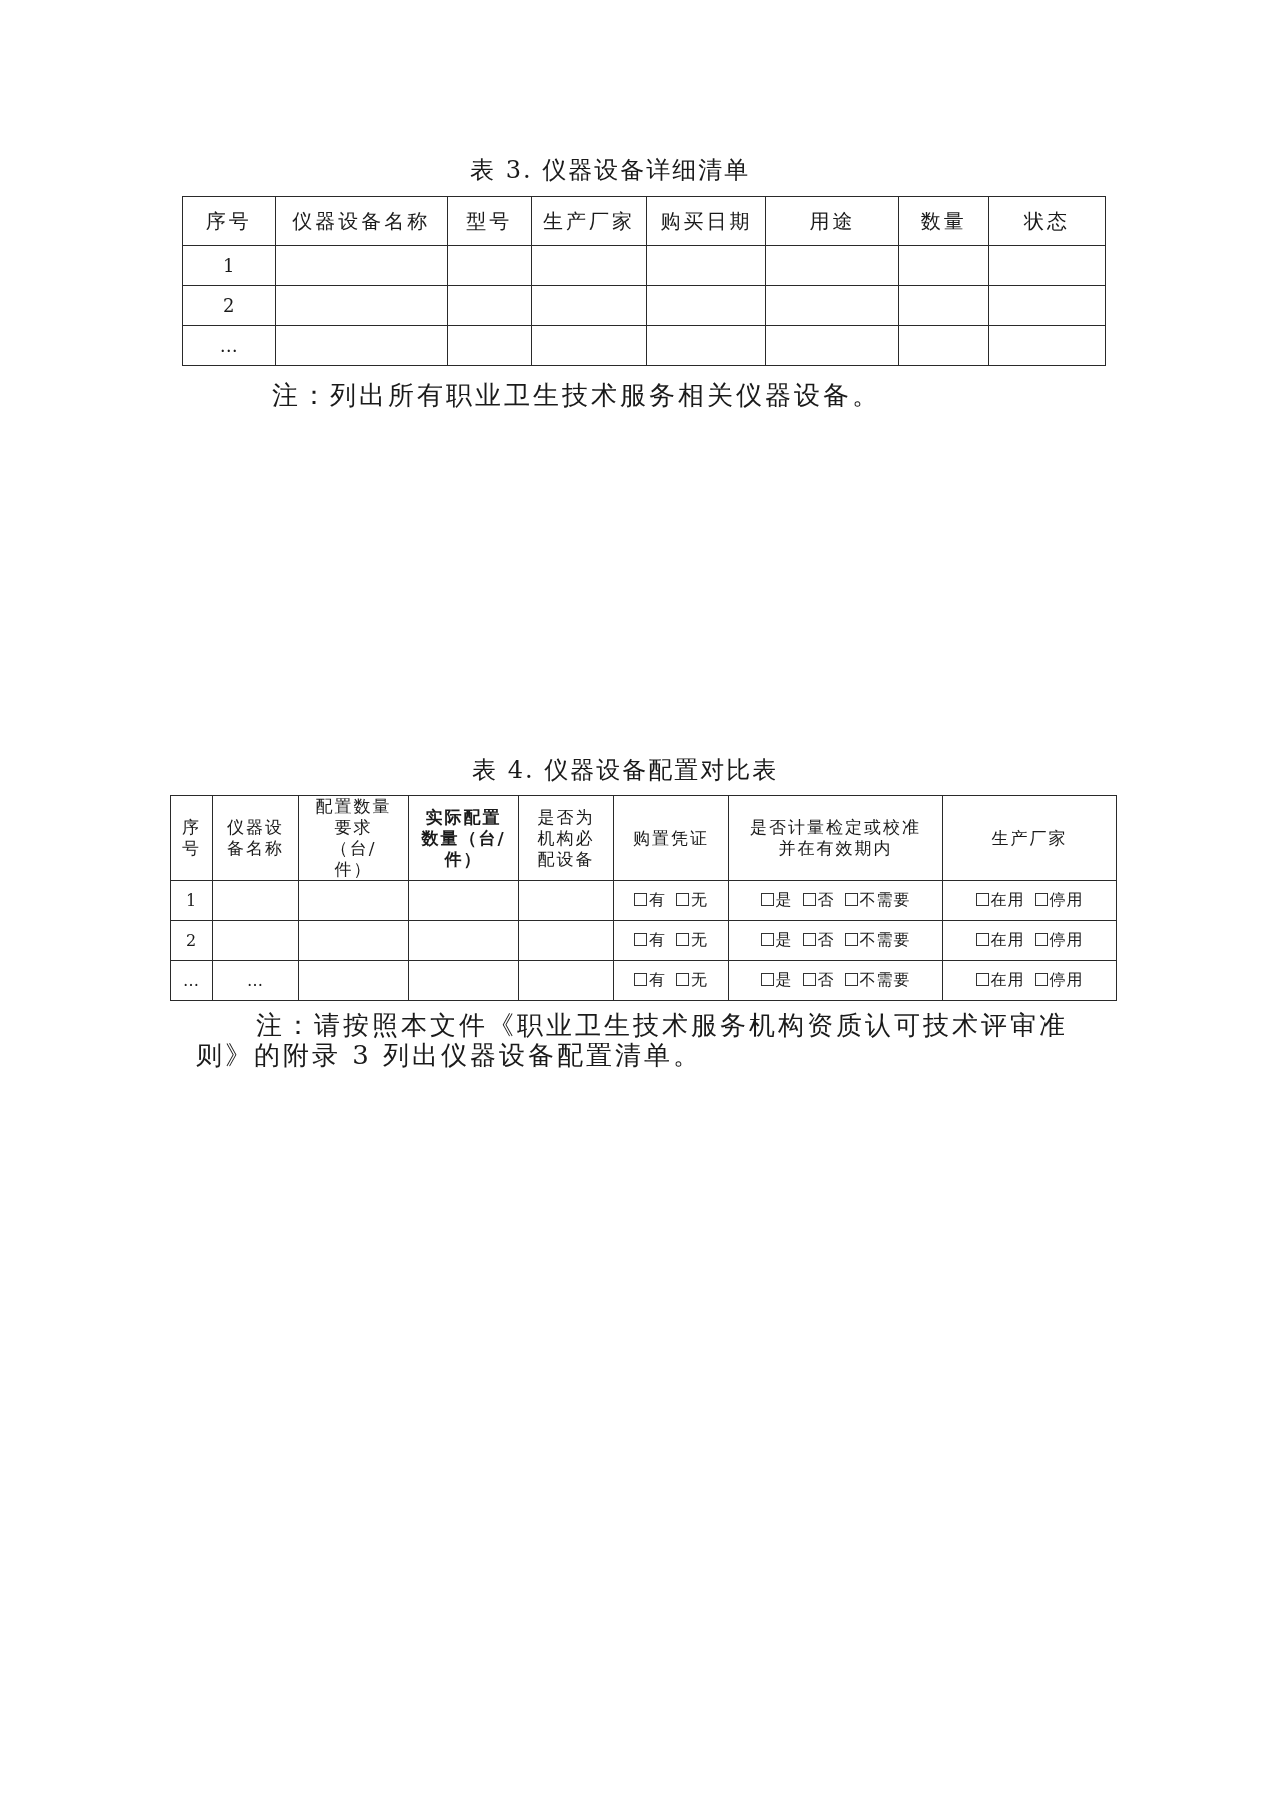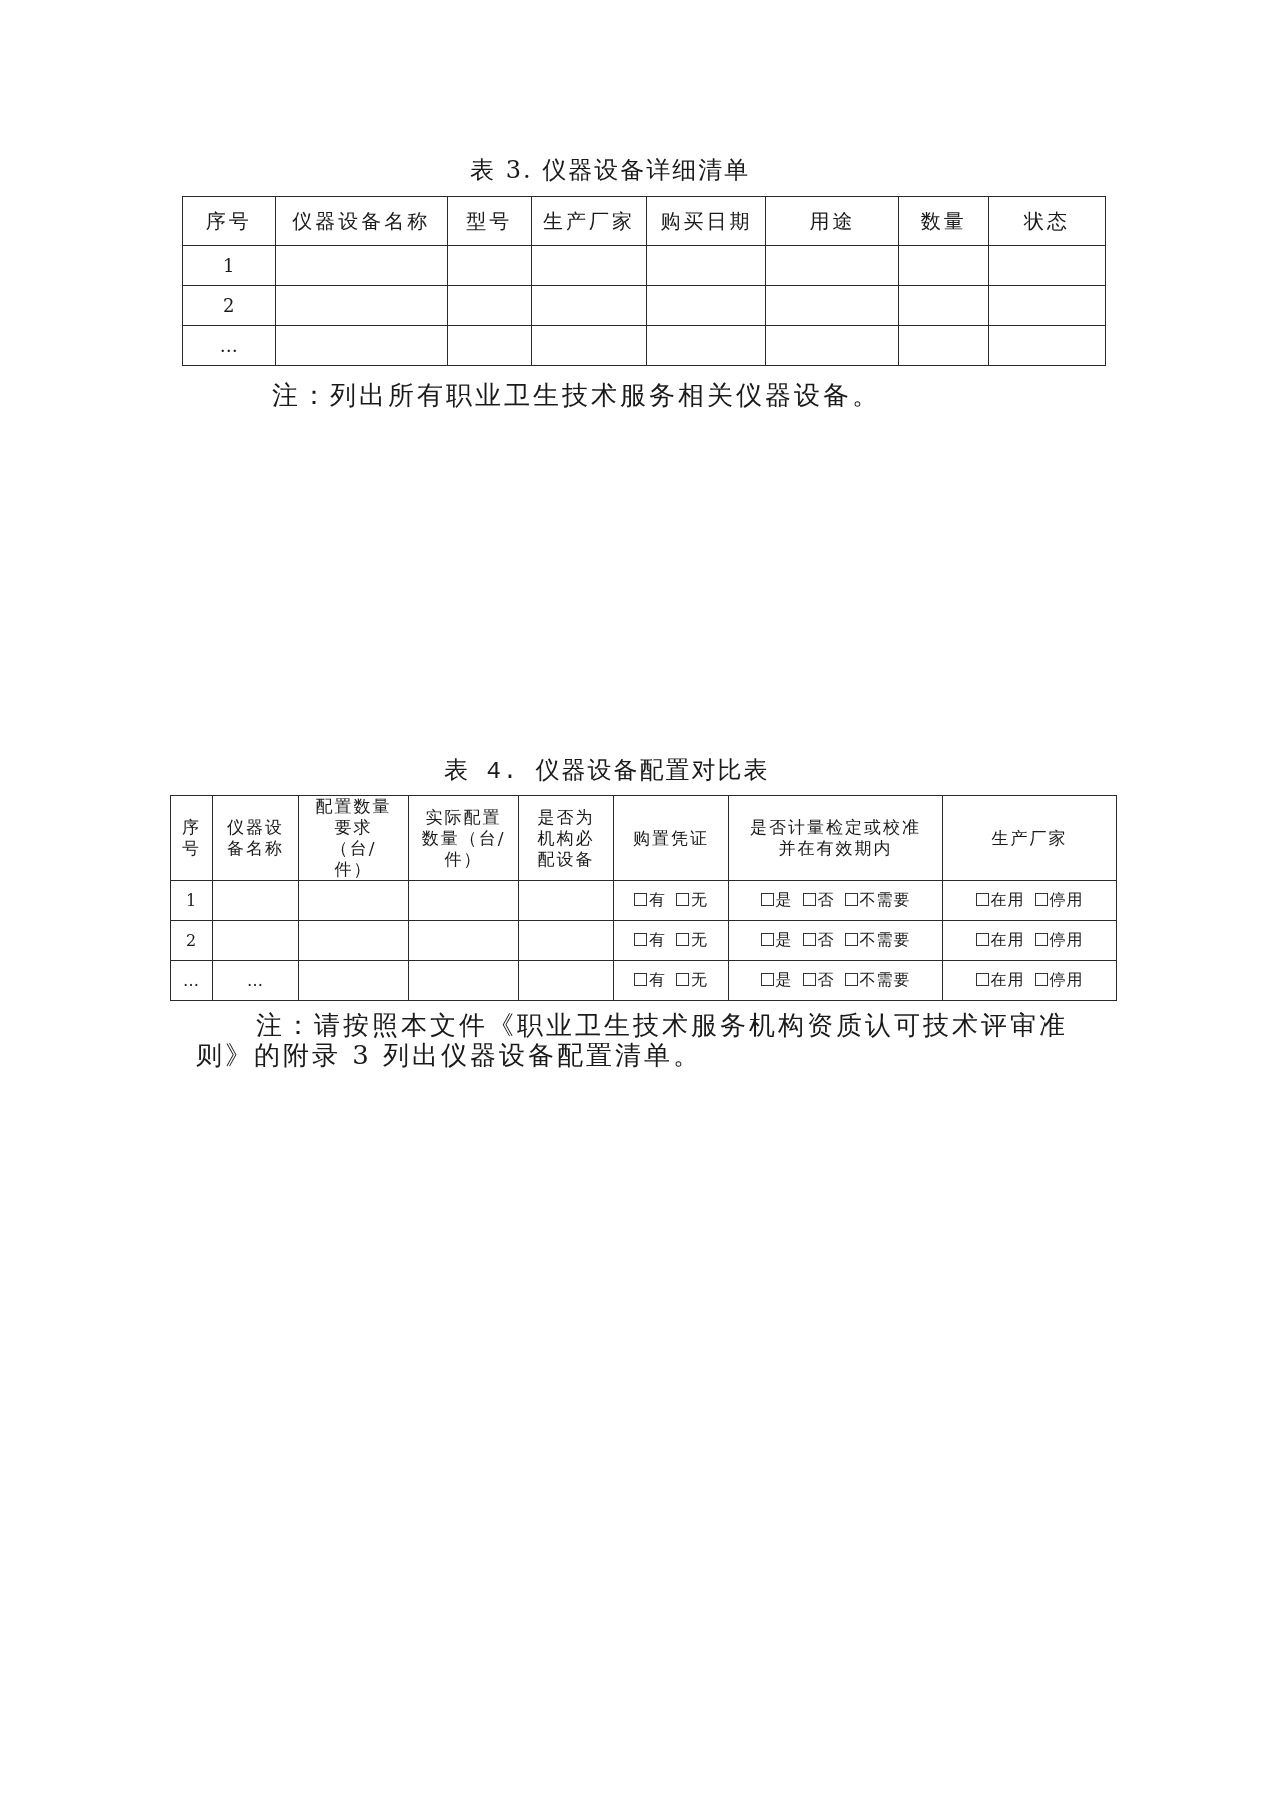--- a/index.html
+++ b/index.html
@@ -70,39 +70,39 @@
     <td></td>
         <td></td>
         <td></td>
         <td></td>
   </tr>
 </tbody>
   </table>
 
 <div class="note" style="left:272px; top:374px;">注：列出所有职业卫生技术服务相关仪器设备。</div>
 
-<div class="caption" style="left:444px; top:754px;font-family:Liberation Mono, monospace;">表 4.  仪器设备配置对比表</div>
+<div class="caption" style="left:472px; top:754px;">表 4.  仪器设备配置对比表</div>
 
 <table class="t4" style="left:170px; top:795px; width:946px;">
   <colgroup>
     <col style="width:42px">
       <col style="width:86px">
       <col style="width:110px">
       <col style="width:110px">
     <col style="width:95px">
       <col style="width:115px">
       <col style="width:214px">
       <col style="width:174px">
   </colgroup>
   <tbody>
       <tr style="height:73px">
     <th style="padding:0 8px;">序号</th>
     <th style="padding:0 10px;">仪器设备名称</th>
     <th style="padding:0 16px;">配置数量要求（台/件）</th>
-    <th style="padding:0 12px;">实际配置数量（台/件）</th>
+    <th style="padding:0 12px;font-weight:bold;">实际配置数量（台/件）</th>
     <th style="padding:0 14px;">是否为机构必配设备</th>
     <th>购置凭证</th>
     <th style="padding:0 16px;">是否计量检定或校准并在有效期内</th>
     <th>生产厂家</th>
   </tr>
 
   <tr style="height:40px">
     <td>1</td>
     <td></td>
     <td></td>

